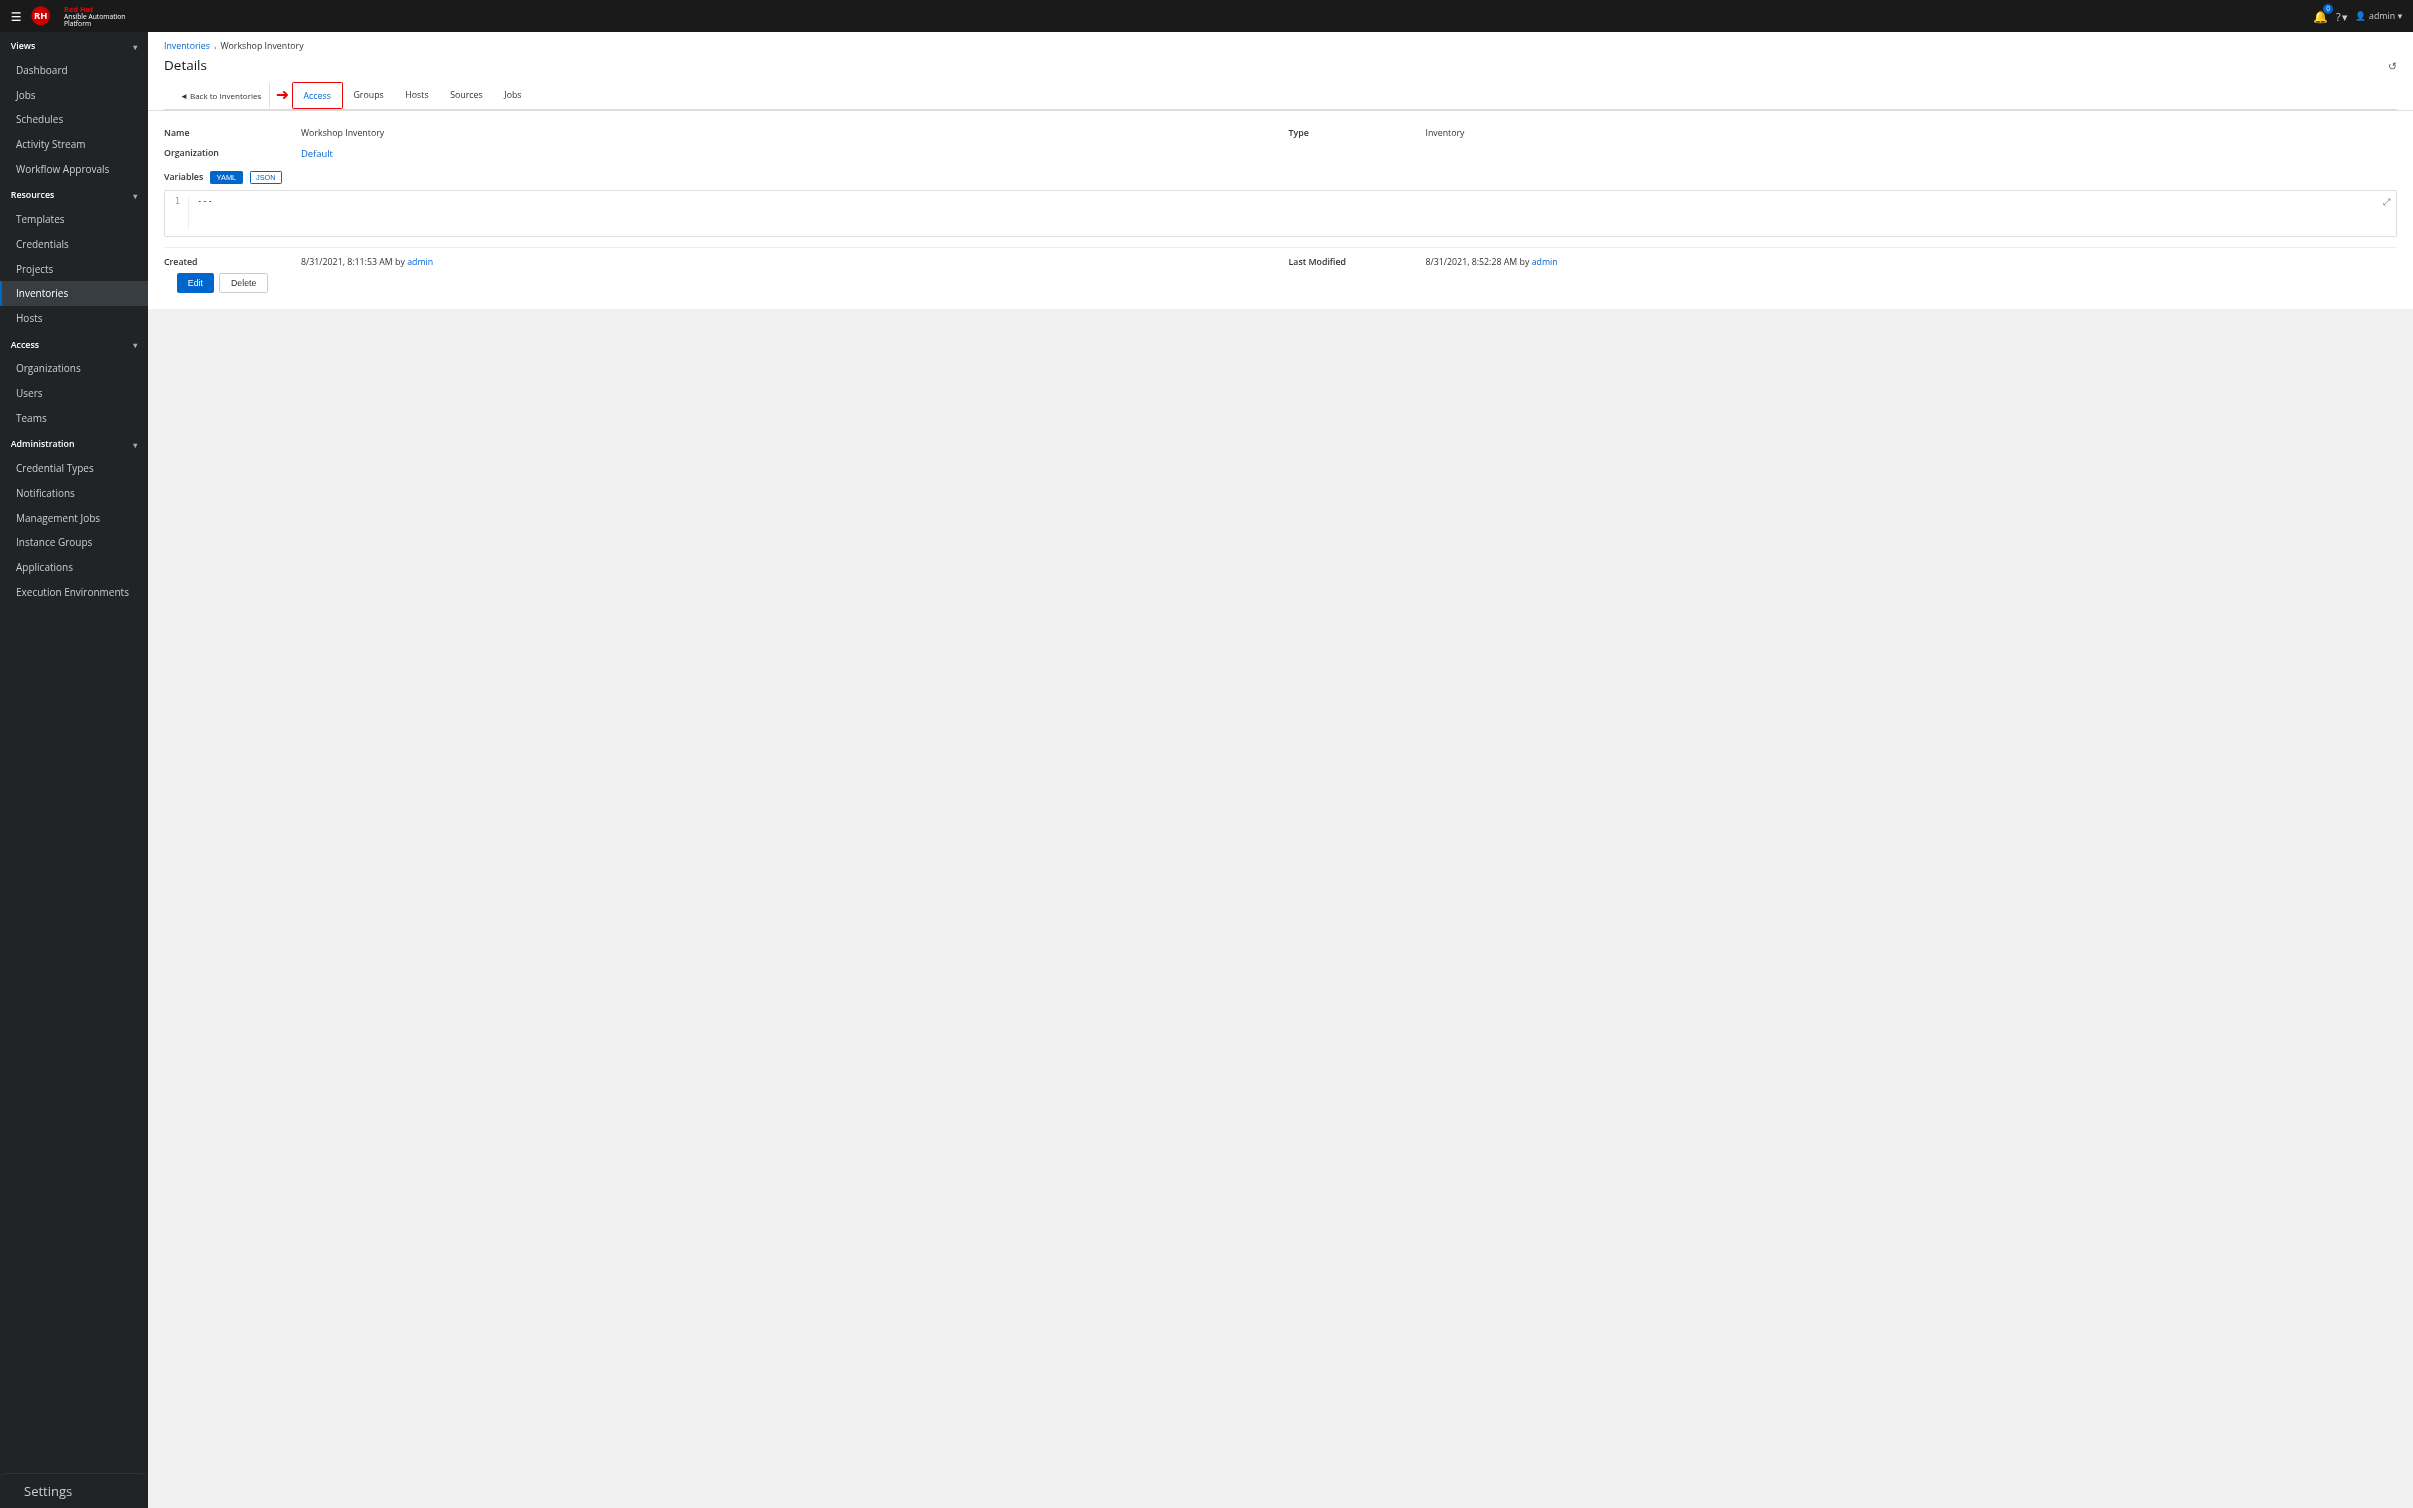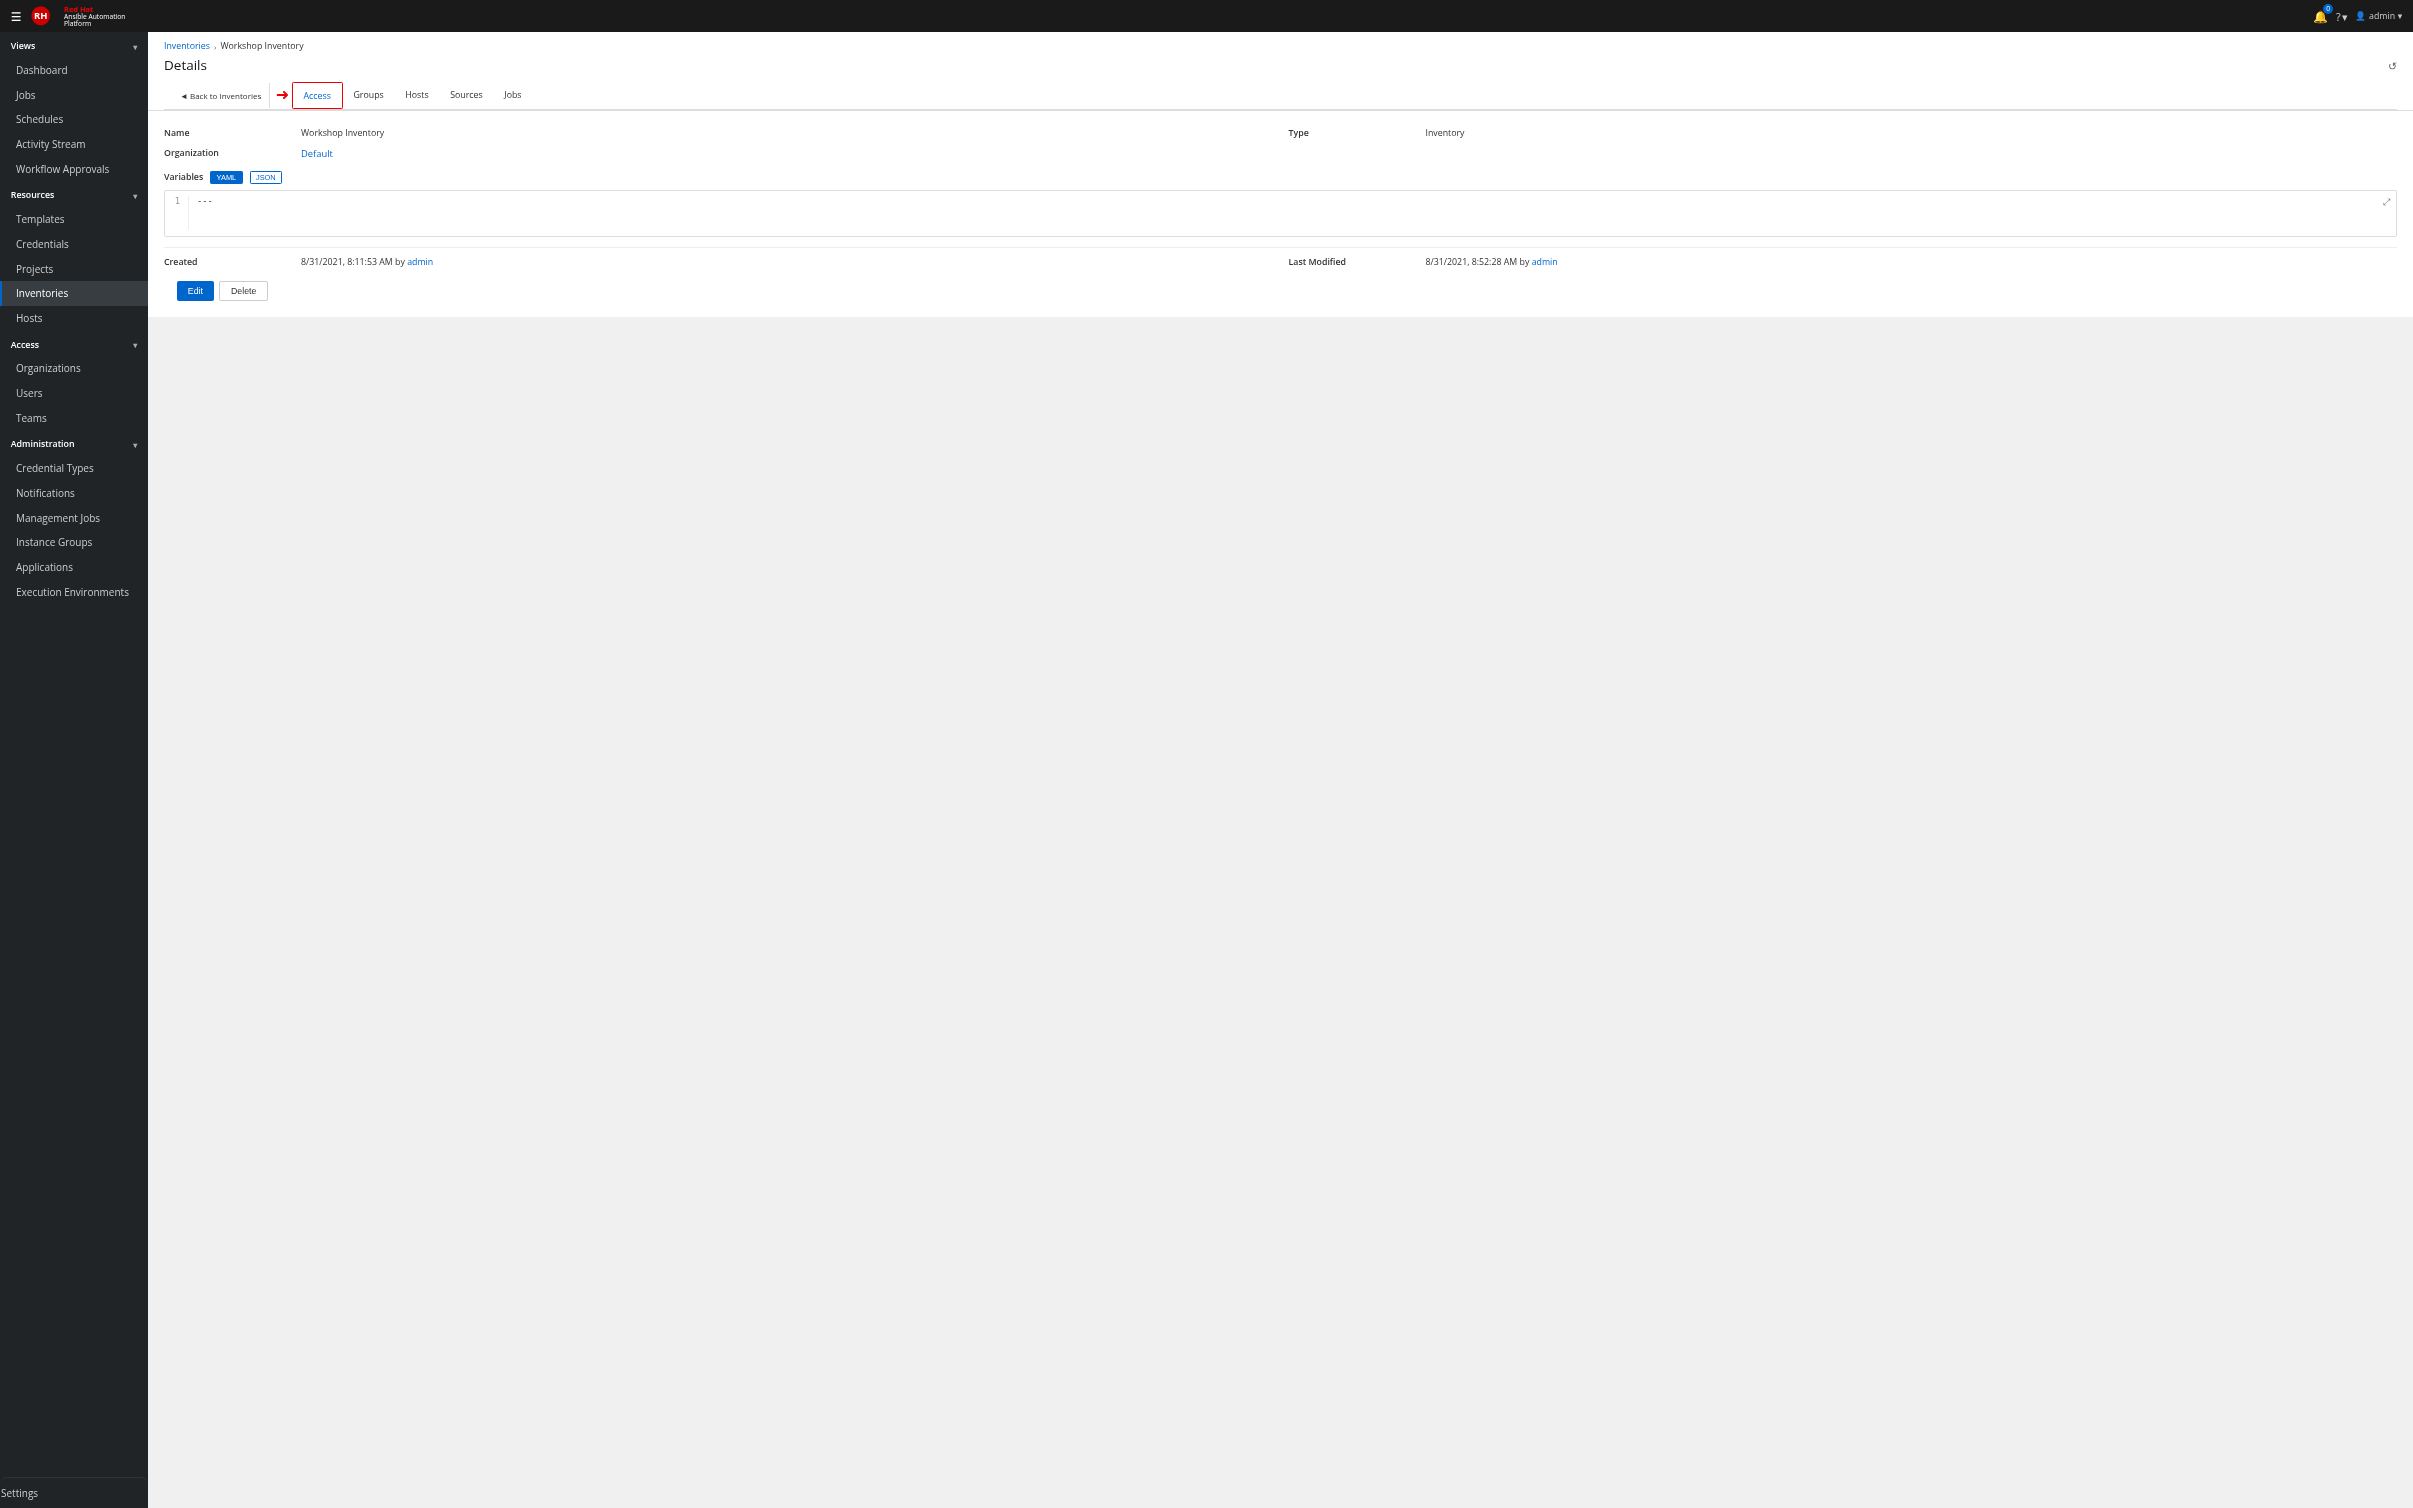--- a/index.html
+++ b/index.html
@@ -128,23 +128,23 @@
       transition: background 0.15s;
     }
     .sidebar-item.active {
       background: #383d42;
       color: #fff;
       border-left: 2px solid #06c;
       padding-left: 14px;
     }
     .sidebar-settings {
       margin-top: auto;
-      padding: 8px 1px;
+      padding: 8px 24px;
       color: #ccc;
-      font-size: 10px;
+      font-size: 13px;
       cursor: pointer;
       border-top: 0.7px solid #333;
       border-radius: 7px;
     }
 
     
     .content {
       flex: 1;
       overflow-y: auto;
       background: #f0f0f0;
@@ -310,21 +310,21 @@
       top: 5.4px;
       right: 5.4px;
       color: #666;
       cursor: pointer;
       font-size: 9.4px;
     }
     .created-row {
       display: grid;
       grid-template-columns: 121px 1fr 121px 1fr;
       gap: 8px 16px;
-      margin-bottom: 13px;
+      margin-bottom: 5px;
       border-top: 0.7px solid #eee;
       padding-top: 8px;
     }
     .action-buttons {
       display: flex;
       gap: 5.4px;
       margin-top: 2.7px;
       margin-left: 13px;
     }
     .btn-edit {

